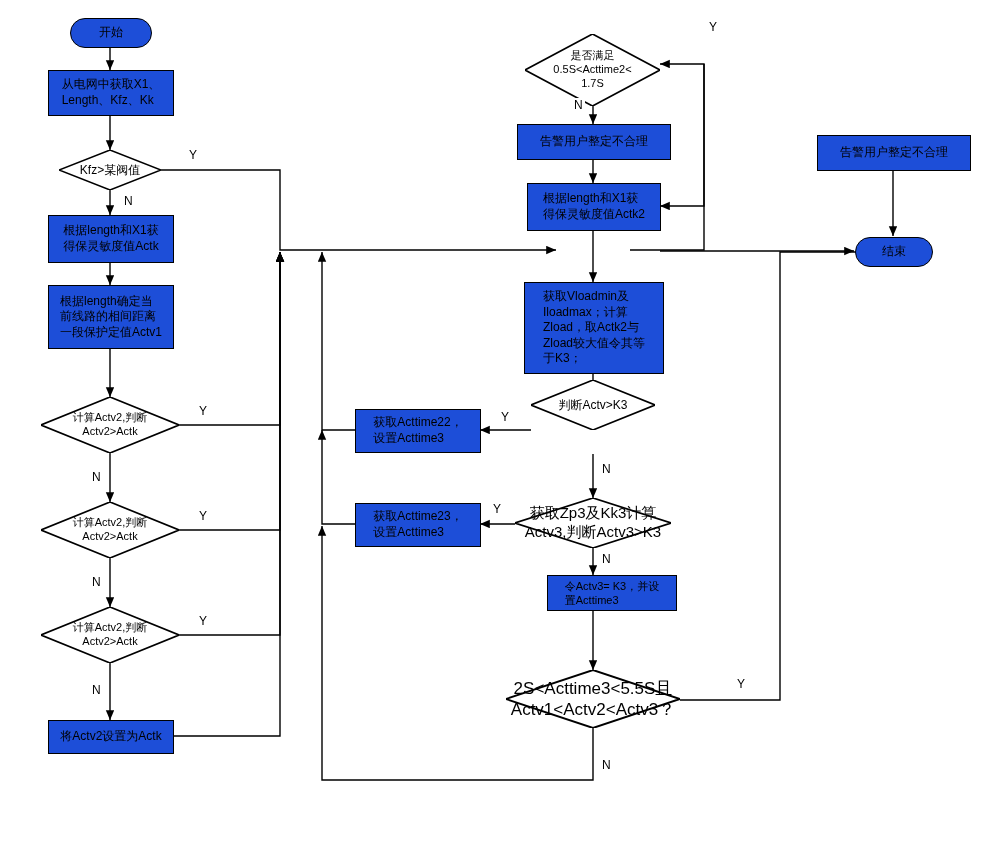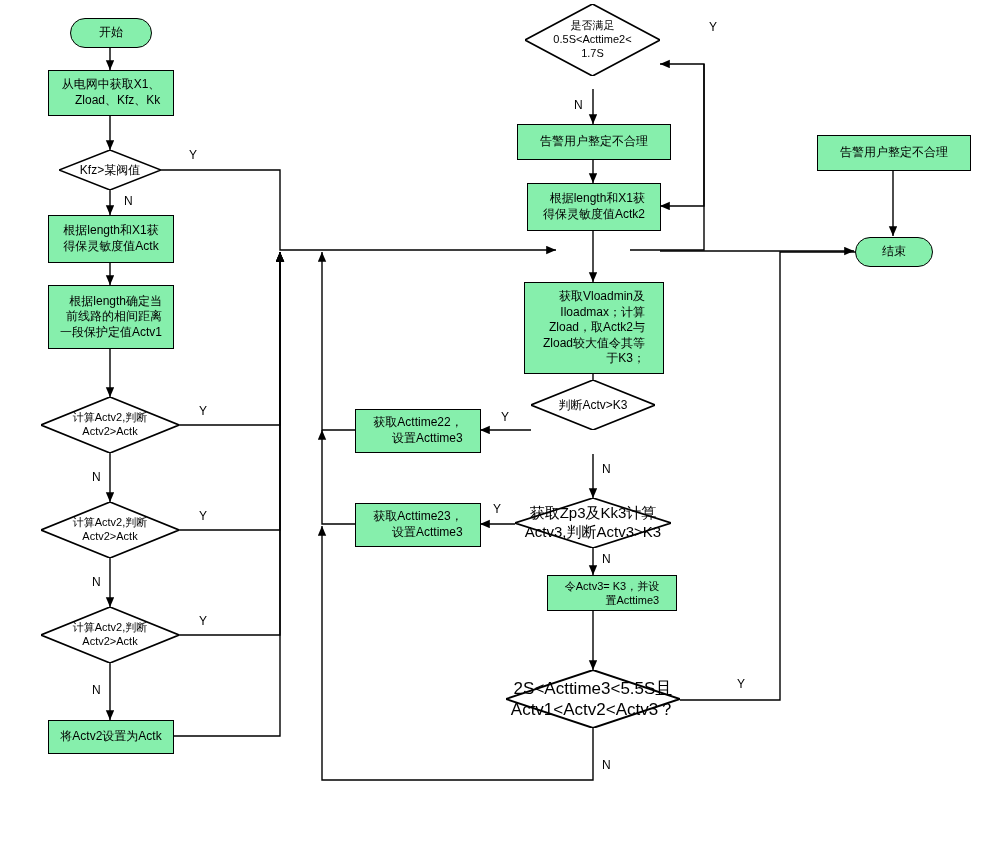--- a/index.html
+++ b/index.html
@@ -1,17 +1,17 @@
 <!DOCTYPE html>
 <html><head>
 <meta charset="utf-8">
 <style>
 html,body{margin:0;padding:0}
 body{font-family:"Microsoft YaHei",Arial,sans-serif;font-size:12px;color:#000;background:#fff;width:1000px;height:856px;position:relative}
-.node{position:absolute;text-align:right;display:flex;align-items:center;justify-content:center;line-height:1.3;background:#86efac}
+.node{position:absolute;text-align:left;display:flex;align-items:center;justify-content:center;line-height:1.3;background:#1d4ed8}
 .terminal{border:1.5px solid #000;border-radius:18px;height:28px}
 .process{border:1.5px solid #000}
 .decision{position:absolute;display:flex;align-items:center;justify-content:center;text-align:center;line-height:1.25}
 .decision svg{position:absolute;left:0;top:0;width:100%;height:100%}
 .decision span.lbl{position:relative;z-index:1;padding:0 8px}
 .edge-label{position:absolute;font-size:12px;background:#fff;padding:0 2px}
 svg.arrows{position:absolute;left:0;top:0;width:1000px;height:856px}
 </style>
 </head>
 <body>
@@ -69,21 +69,21 @@
 
 <path d="M660,251 L854,251" marker-end=""></path>
 </g>
 </svg>
 
 <div class="node terminal" style="left:70px;top:18px;width:80px">
     <span>开始</span>
   </div>
 <div class="node process" style="left:48px;top:70px;width:124px;height:44px">
     <span style="white-space:pre-line">从电网中获取X1、
-Zload、Kfz、Kk</span>
+Length、Kfz、Kk</span>
   </div>
 <div class="decision" style="left:59px;top:150px;width:102px;height:40px">
 <svg viewBox="0 0 100 40" preserveAspectRatio="none">
       <polygon points="50,0 100,20 50,40 0,20" fill="#fff" stroke="#000" stroke-width="1.5"></polygon>
     </svg>
 <span class="lbl">Kfz&gt;某阀值</span>
   </div>
 <div class="node process" style="left:48px;top:215px;width:124px;height:46px">
     <span style="white-space:pre-line">根据length和X1获
 得保灵敏度值Actk</span>
@@ -111,21 +111,21 @@
 <svg viewBox="0 0 100 40" preserveAspectRatio="none">
       <polygon points="50,0 100,20 50,40 0,20" fill="#fff" stroke="#000" stroke-width="1.2"></polygon>
     </svg>
 <span class="lbl" style="white-space:pre-line;font-size:11px">计算Actv2,判断
 Actv2&gt;Actk</span>
   </div>
 <div class="node process" style="left:48px;top:720px;width:124px;height:32px">
     <span>将Actv2设置为Actk</span>
   </div>
 
-<div class="decision" style="left:525px;top:4px;width:135px;height:72px">
+<div class="decision" style="left:525px;top:34px;width:135px;height:72px">
 <svg viewBox="0 0 100 50" preserveAspectRatio="none">
       <polygon points="50,0 100,25 50,50 0,25" fill="#fff" stroke="#000" stroke-width="1.2"></polygon>
     </svg>
 <span class="lbl" style="white-space:pre-line;font-size:11px">是否满足
 0.5S&lt;Acttime2&lt;
 1.7S</span>
   </div>
 <div class="node process" style="left:517px;top:124px;width:152px;height:34px">
     <span>告警用户整定不合理</span>
   </div>

